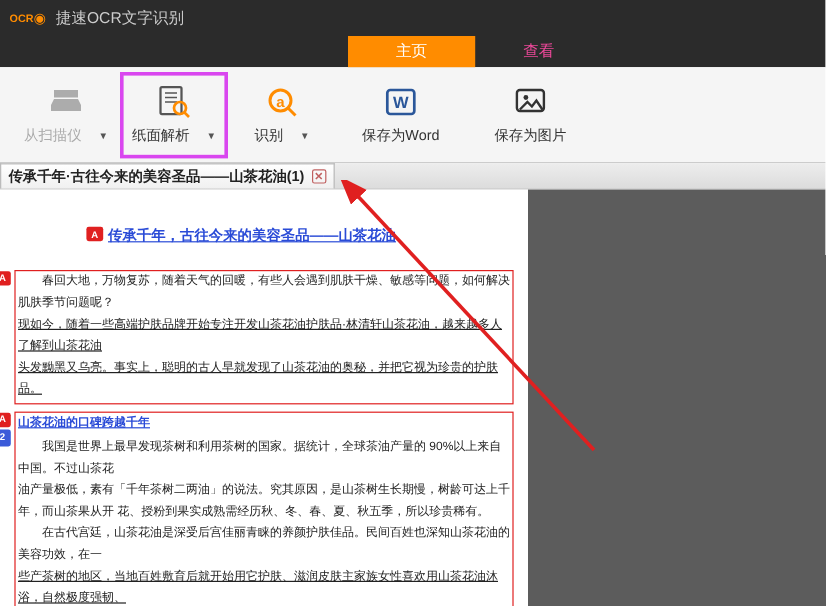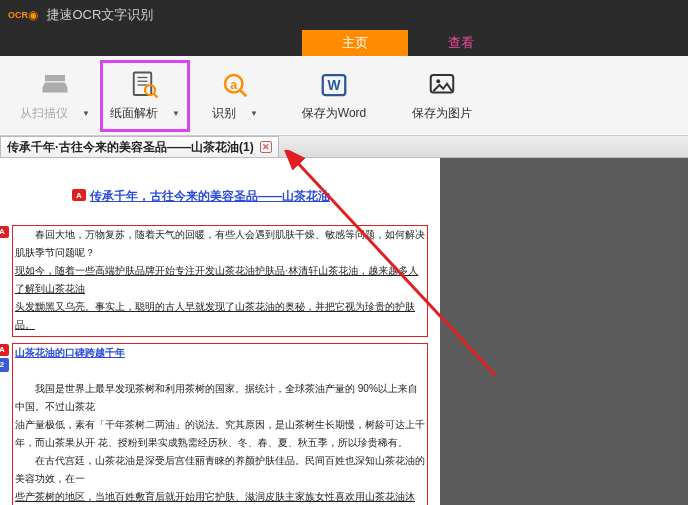--- a/index.html
+++ b/index.html
@@ -5,21 +5,21 @@
   * { box-sizing: border-box; margin: 0; padding: 0; }
   body { width: 688px; height: 505px; font-family: "Microsoft YaHei", sans-serif; background: #fff; overflow: hidden; position: relative; }
   
   .titlebar { height: 30px; background: #2b2b2b; color: #ccc; display: flex; align-items: center; padding-left: 8px; font-size: 13px; }
   .titlebar .logo { display: flex; flex-direction: row; align-items: center; margin-right: 8px; line-height: 1; }
   .titlebar .logo-txt { color: #ff8c00; font-size: 9px; font-weight: bold; }
   .titlebar .logo-eye { color: #ff8c00; font-size: 12px; line-height: 10px; }
   
   .menubar { height: 26px; background: #2b2b2b; display: flex; }
   .menubar .menu-item { color: #ec4899; font-size: 13px; display: flex; align-items: center; justify-content: center; padding: 0 40px; cursor: pointer; }
-  .menubar .menu-item.active { background: #ff8c00; color: #fff; margin-left: 12px; }
+  .menubar .menu-item.active { background: #ff8c00; color: #fff; }
   .menubar .spacer { flex: 0 0 290px; }
   
   .toolbar { height: 80px; background: #f5f5f5; display: flex; align-items: center; padding: 4px 10px; border-bottom: 1px solid #ccc; }
   .tool-btn { width: 90px; height: 72px; display: flex; flex-direction: column; align-items: center; justify-content: center; gap: 4px; cursor: pointer; font-size: 12px; color: #333; position: relative; }
   .tool-btn.highlight { border: 3px solid #d946ef; }
   .tool-btn .icon-wrap { height: 32px; display: flex; align-items: center; justify-content: center; }
   .tool-btn svg { width: 30px; height: 30px; }
   .tool-btn .label-row { display: flex; align-items: center; gap: 14px; }
   .tool-btn .drop { font-size: 8px; color: #555; }
   .tool-btn.disabled { color: #aaa; }
@@ -34,21 +34,21 @@
   .workspace { display: flex; height: 347px; }
   .doc-pane { width: 440px; background: #fff; overflow: hidden; padding: 30px 12px 0 12px; font-size: 10px; color: #222; position: relative; }
   .side-pane { flex: 1; background: #5c5c5c; }
   
   .doc-h1 { display: inline-block; color: #2a4bd7; text-decoration: underline; font-weight: bold; font-size: 12px; margin-left: 78px; margin-bottom: 20px; position: relative; }
   .a-badge { position: absolute; left: -18px; top: 1px; width: 14px; height: 12px; background: #e02020; color: #fff; font-size: 8px; display: flex; align-items: center; justify-content: center; border-radius: 2px; font-weight: bold; }
   
   .block { border: 1px solid #e02020; padding: 0 2px 2px 2px; margin-bottom: 6px; position: relative; line-height: 1.8; font-size: 10px; }
   .block .a-badge { left: -18px; top: 0; }
   .block p { text-indent: 2em; }
-  .block .subhead { color: #2a4bd7; text-decoration: underline; font-weight: bold; display: inline-block; margin-bottom: 18px; }
+  .block .subhead { color: #2a4bd7; text-decoration: underline; font-weight: bold; display: inline-block; margin-bottom: 2px; }
   .block .underline-span { text-decoration: underline; }
   .blue-badge { position: absolute; left: -18px; top: 14px; width: 14px; height: 14px; background: #3b5bd9; color: #fff; font-size: 8px; display:flex; align-items:center; justify-content:center; border-radius:2px; font-weight:bold; }
   
   .arrow { position: absolute; left: 265px; top: 150px; pointer-events:none; }
 </style>
 </head>
 <body>
 
 <div class="titlebar">
   <div class="logo">

